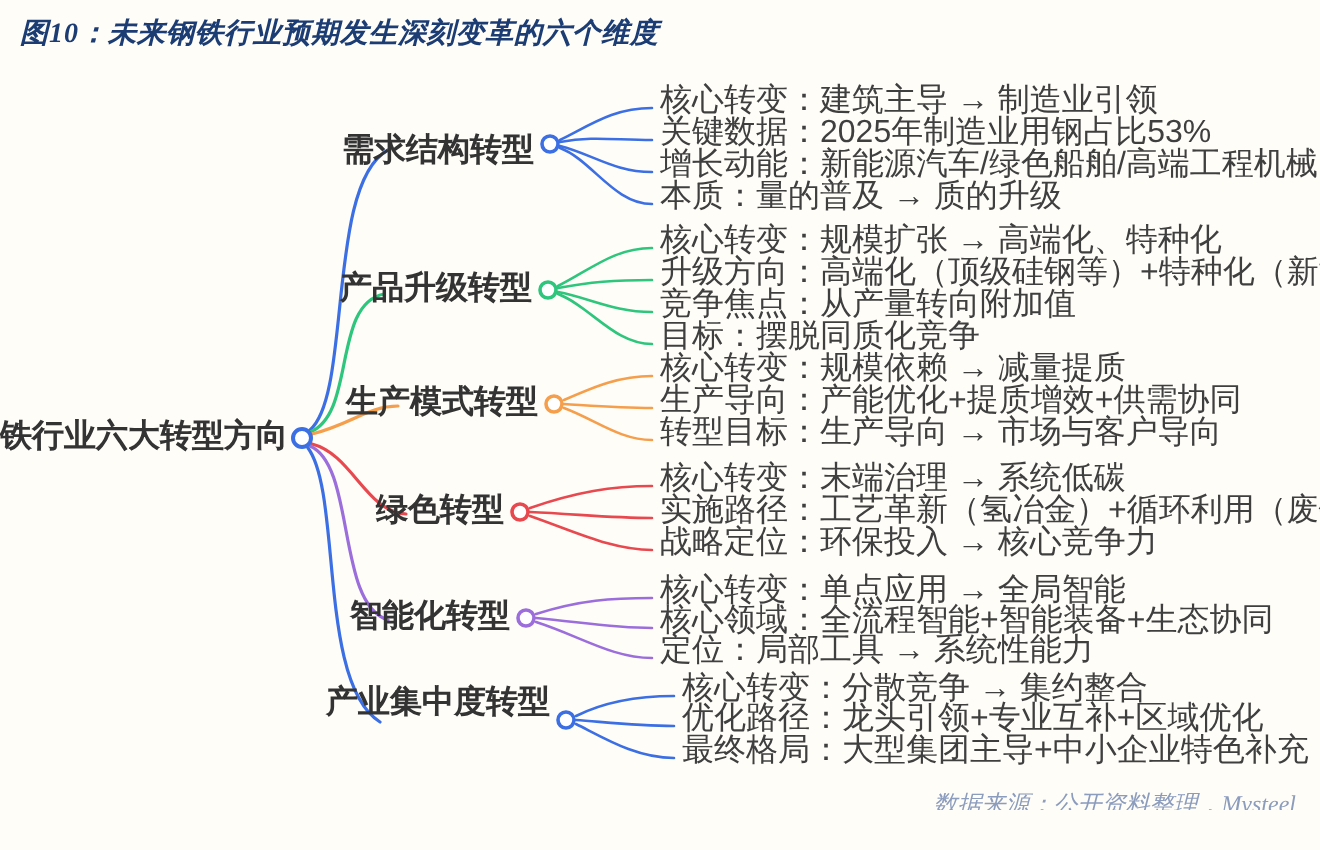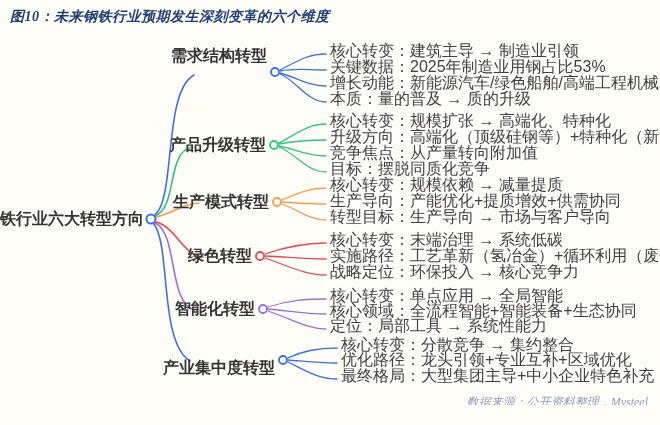--- a/index.html
+++ b/index.html
@@ -87,26 +87,26 @@
     <circle cx="277" cy="202" r="4" fill="#fff" stroke-width="1.8" stroke="#F59E4B"></circle>
     <circle cx="260" cy="256" r="4" fill="#fff" stroke-width="1.8" stroke="#E8494F"></circle>
     <circle cx="263" cy="309" r="4" fill="#fff" stroke-width="1.8" stroke="#9B6EDC"></circle>
     <circle cx="283" cy="360" r="4" fill="#fff" stroke-width="1.8" stroke="#3B6FE3"></circle>
   </svg>
 
   <div class="figure-title">图10：未来钢铁行业预期发生深刻变革的六个维度</div>
 
   <div class="node center-label" style="right:516px;top:211px">钢铁行业六大转型方向</div>
 
-  <div class="node blabel" style="right:393px;top:48px">需求结构转型</div>
+  <div class="node blabel" style="right:393px;top:68px">需求结构转型</div>
   <div class="node blabel" style="right:394px;top:137px">产品升级转型</div>
   <div class="node blabel" style="right:391px;top:194px">生产模式转型</div>
   <div class="node blabel" style="right:408px;top:248px">绿色转型</div>
   <div class="node blabel" style="right:405px;top:301px">智能化转型</div>
-  <div class="node blabel" style="right:385px;top:360px">产业集中度转型</div>
+  <div class="node blabel" style="right:385px;top:344px">产业集中度转型</div>
 
   <div class="node" style="left:330px;top:43px">核心转变：建筑主导 → 制造业引领</div>
   <div class="node" style="left:330px;top:59px">关键数据：2025年制造业用钢占比53%</div>
   <div class="node" style="left:330px;top:75px">增长动能：新能源汽车/绿色船舶/高端工程机械</div>
   <div class="node" style="left:330px;top:91px">本质：量的普及 → 质的升级</div>
 
   <div class="node" style="left:330px;top:113px">核心转变：规模扩张 → 高端化、特种化</div>
   <div class="node" style="left:330px;top:129px">升级方向：高端化（顶级硅钢等）+特种化（新能源领域）+绿色化</div>
   <div class="node" style="left:330px;top:145px">竞争焦点：从产量转向附加值</div>
   <div class="node" style="left:330px;top:161px">目标：摆脱同质化竞争</div>

